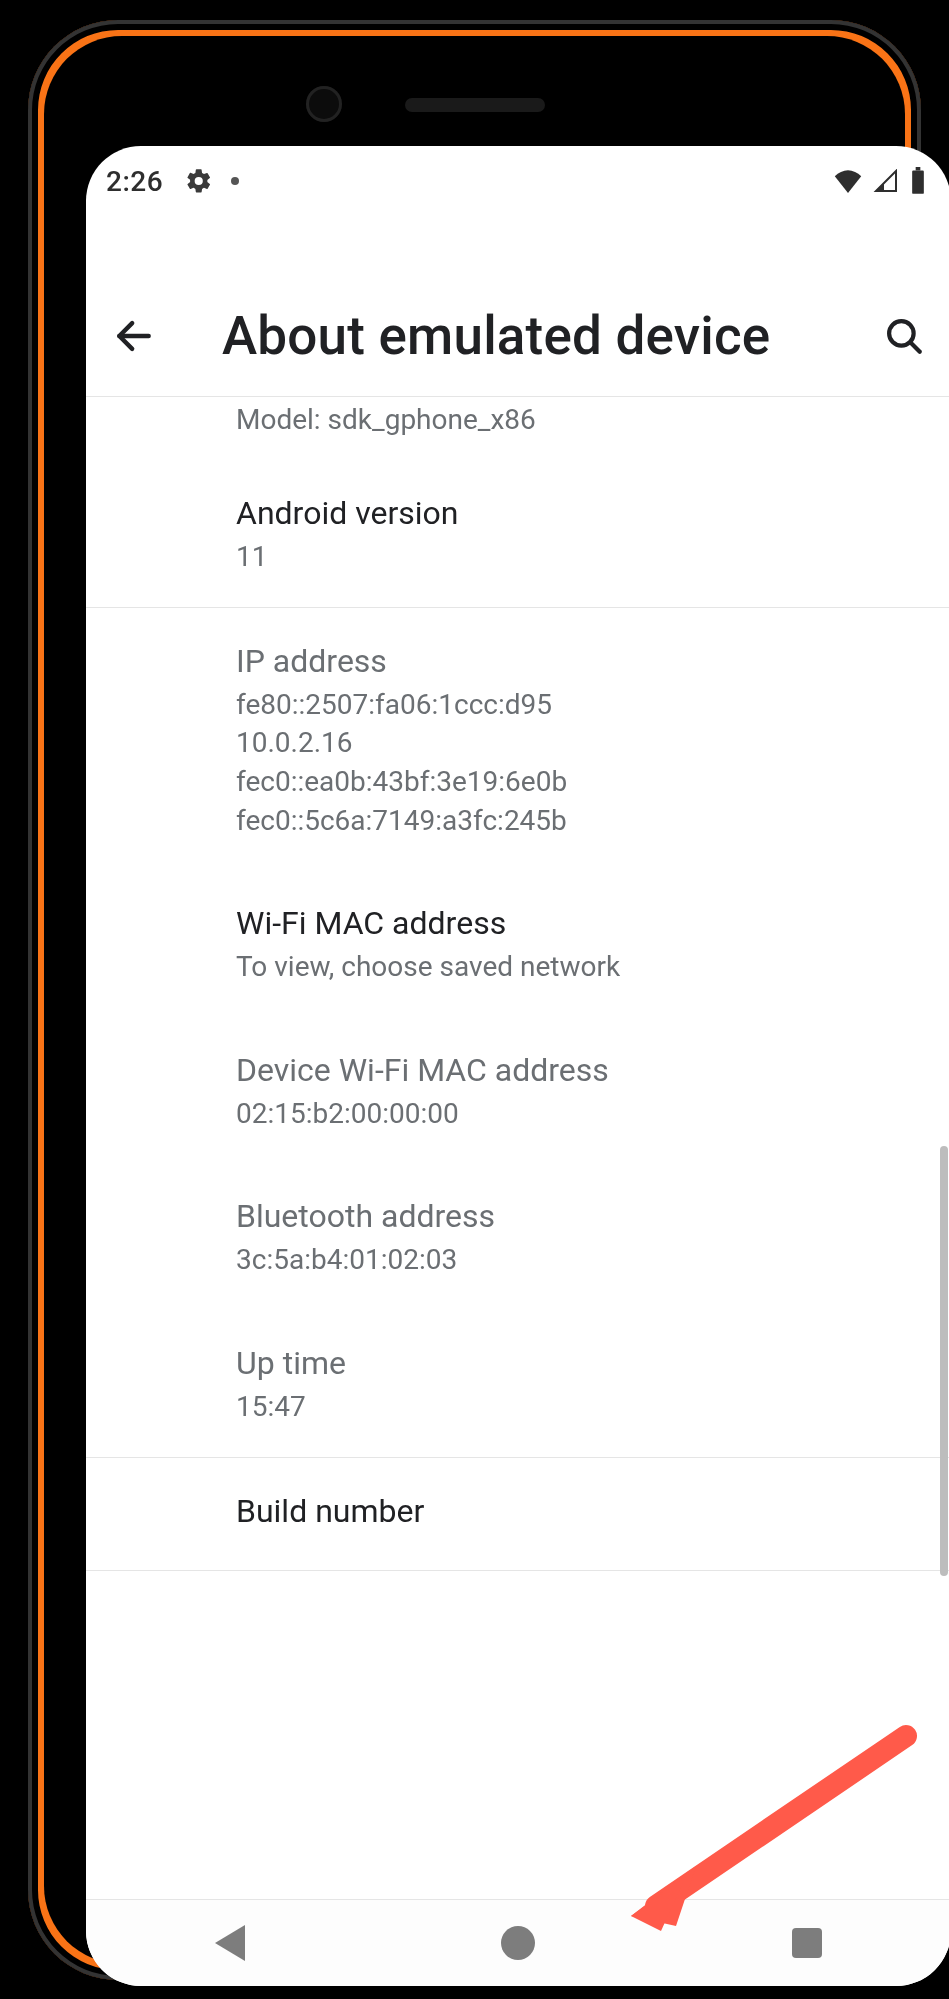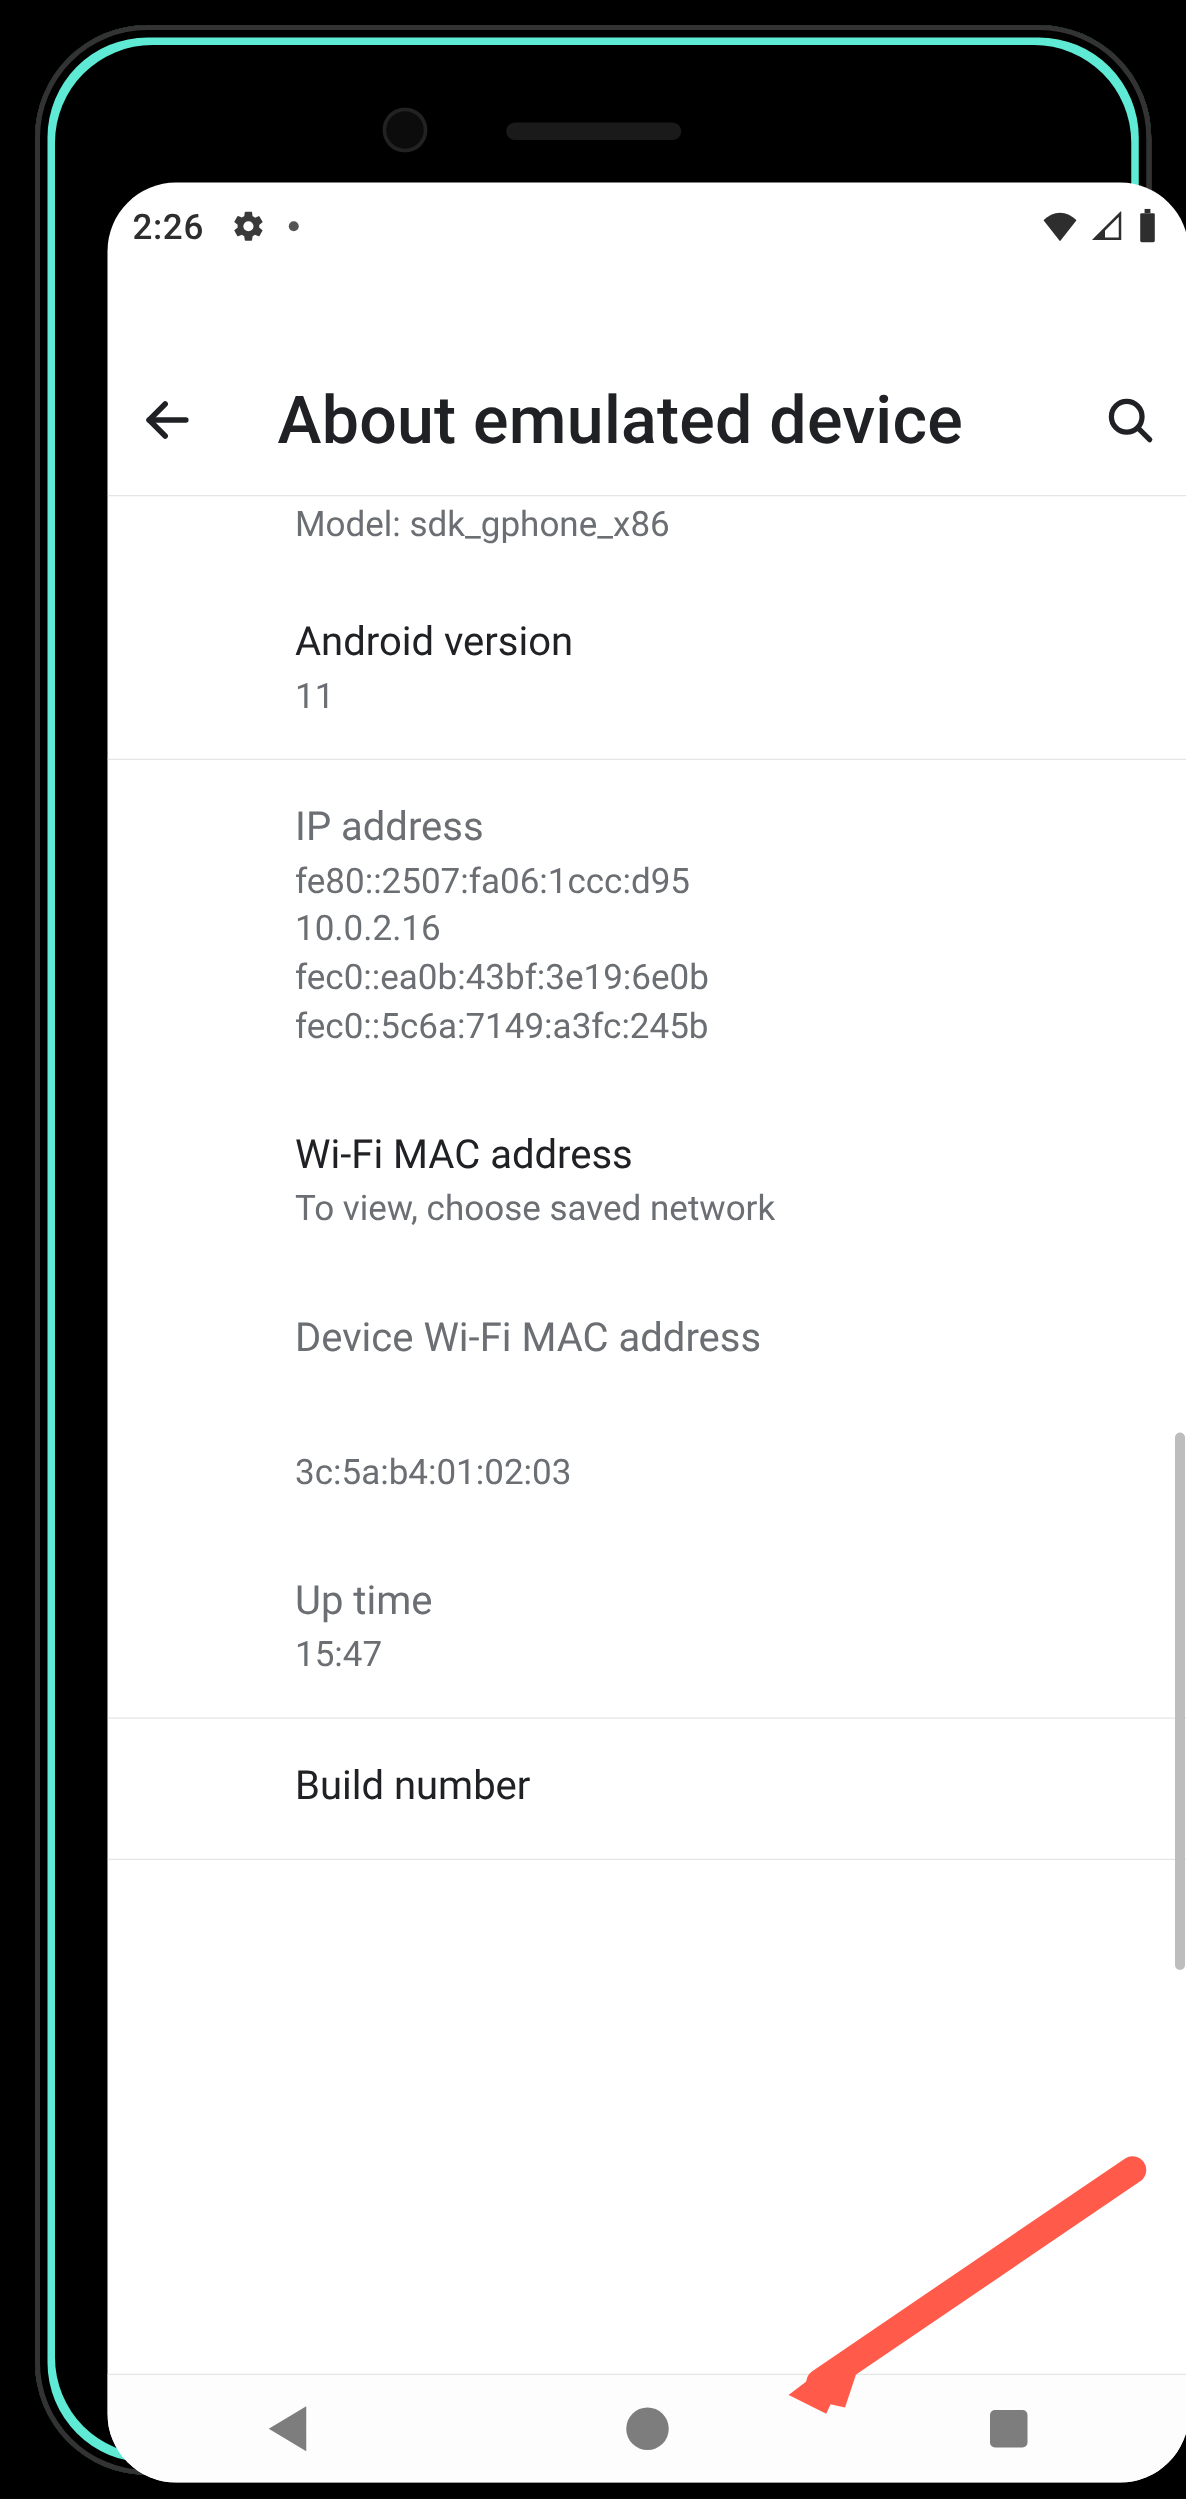--- a/index.html
+++ b/index.html
@@ -17,21 +17,21 @@
     height: 1999px;
     background: #000;
   }
   
   .phone {
     position: absolute;
     left: 28px;
     top: 20px;
     width: 893px;
     height: 1960px;
-    background: #5eead4;
+    background: #f97316;
     border-radius: 90px;
     box-shadow: inset 0 0 0 4px #333, inset 0 0 0 10px #000;
   }
   .phone-inner {
     position: absolute;
     left: 16px;
     top: 16px;
     right: 16px;
     bottom: 16px;
     background: #000;
@@ -260,23 +260,25 @@
             <div class="value-line">fec0::5c6a:7149:a3fc:245b</div>
           </div>
 
           <div class="item">
             <div class="label">Wi-Fi MAC address</div>
             <div class="value">To view, choose saved network</div>
           </div>
 
           <div class="item dim">
             <div class="label">Device Wi-Fi MAC address</div>
+            <div class="value">02:15:b2:00:00:00</div>
           </div>
 
           <div class="item dim">
+            <div class="label">Bluetooth address</div>
             <div class="value">3c:5a:b4:01:02:03</div>
           </div>
 
           <div class="item dim">
             <div class="label">Up time</div>
             <div class="value">15:47</div>
           </div>
         </div>
 
         <div class="hr"></div>

